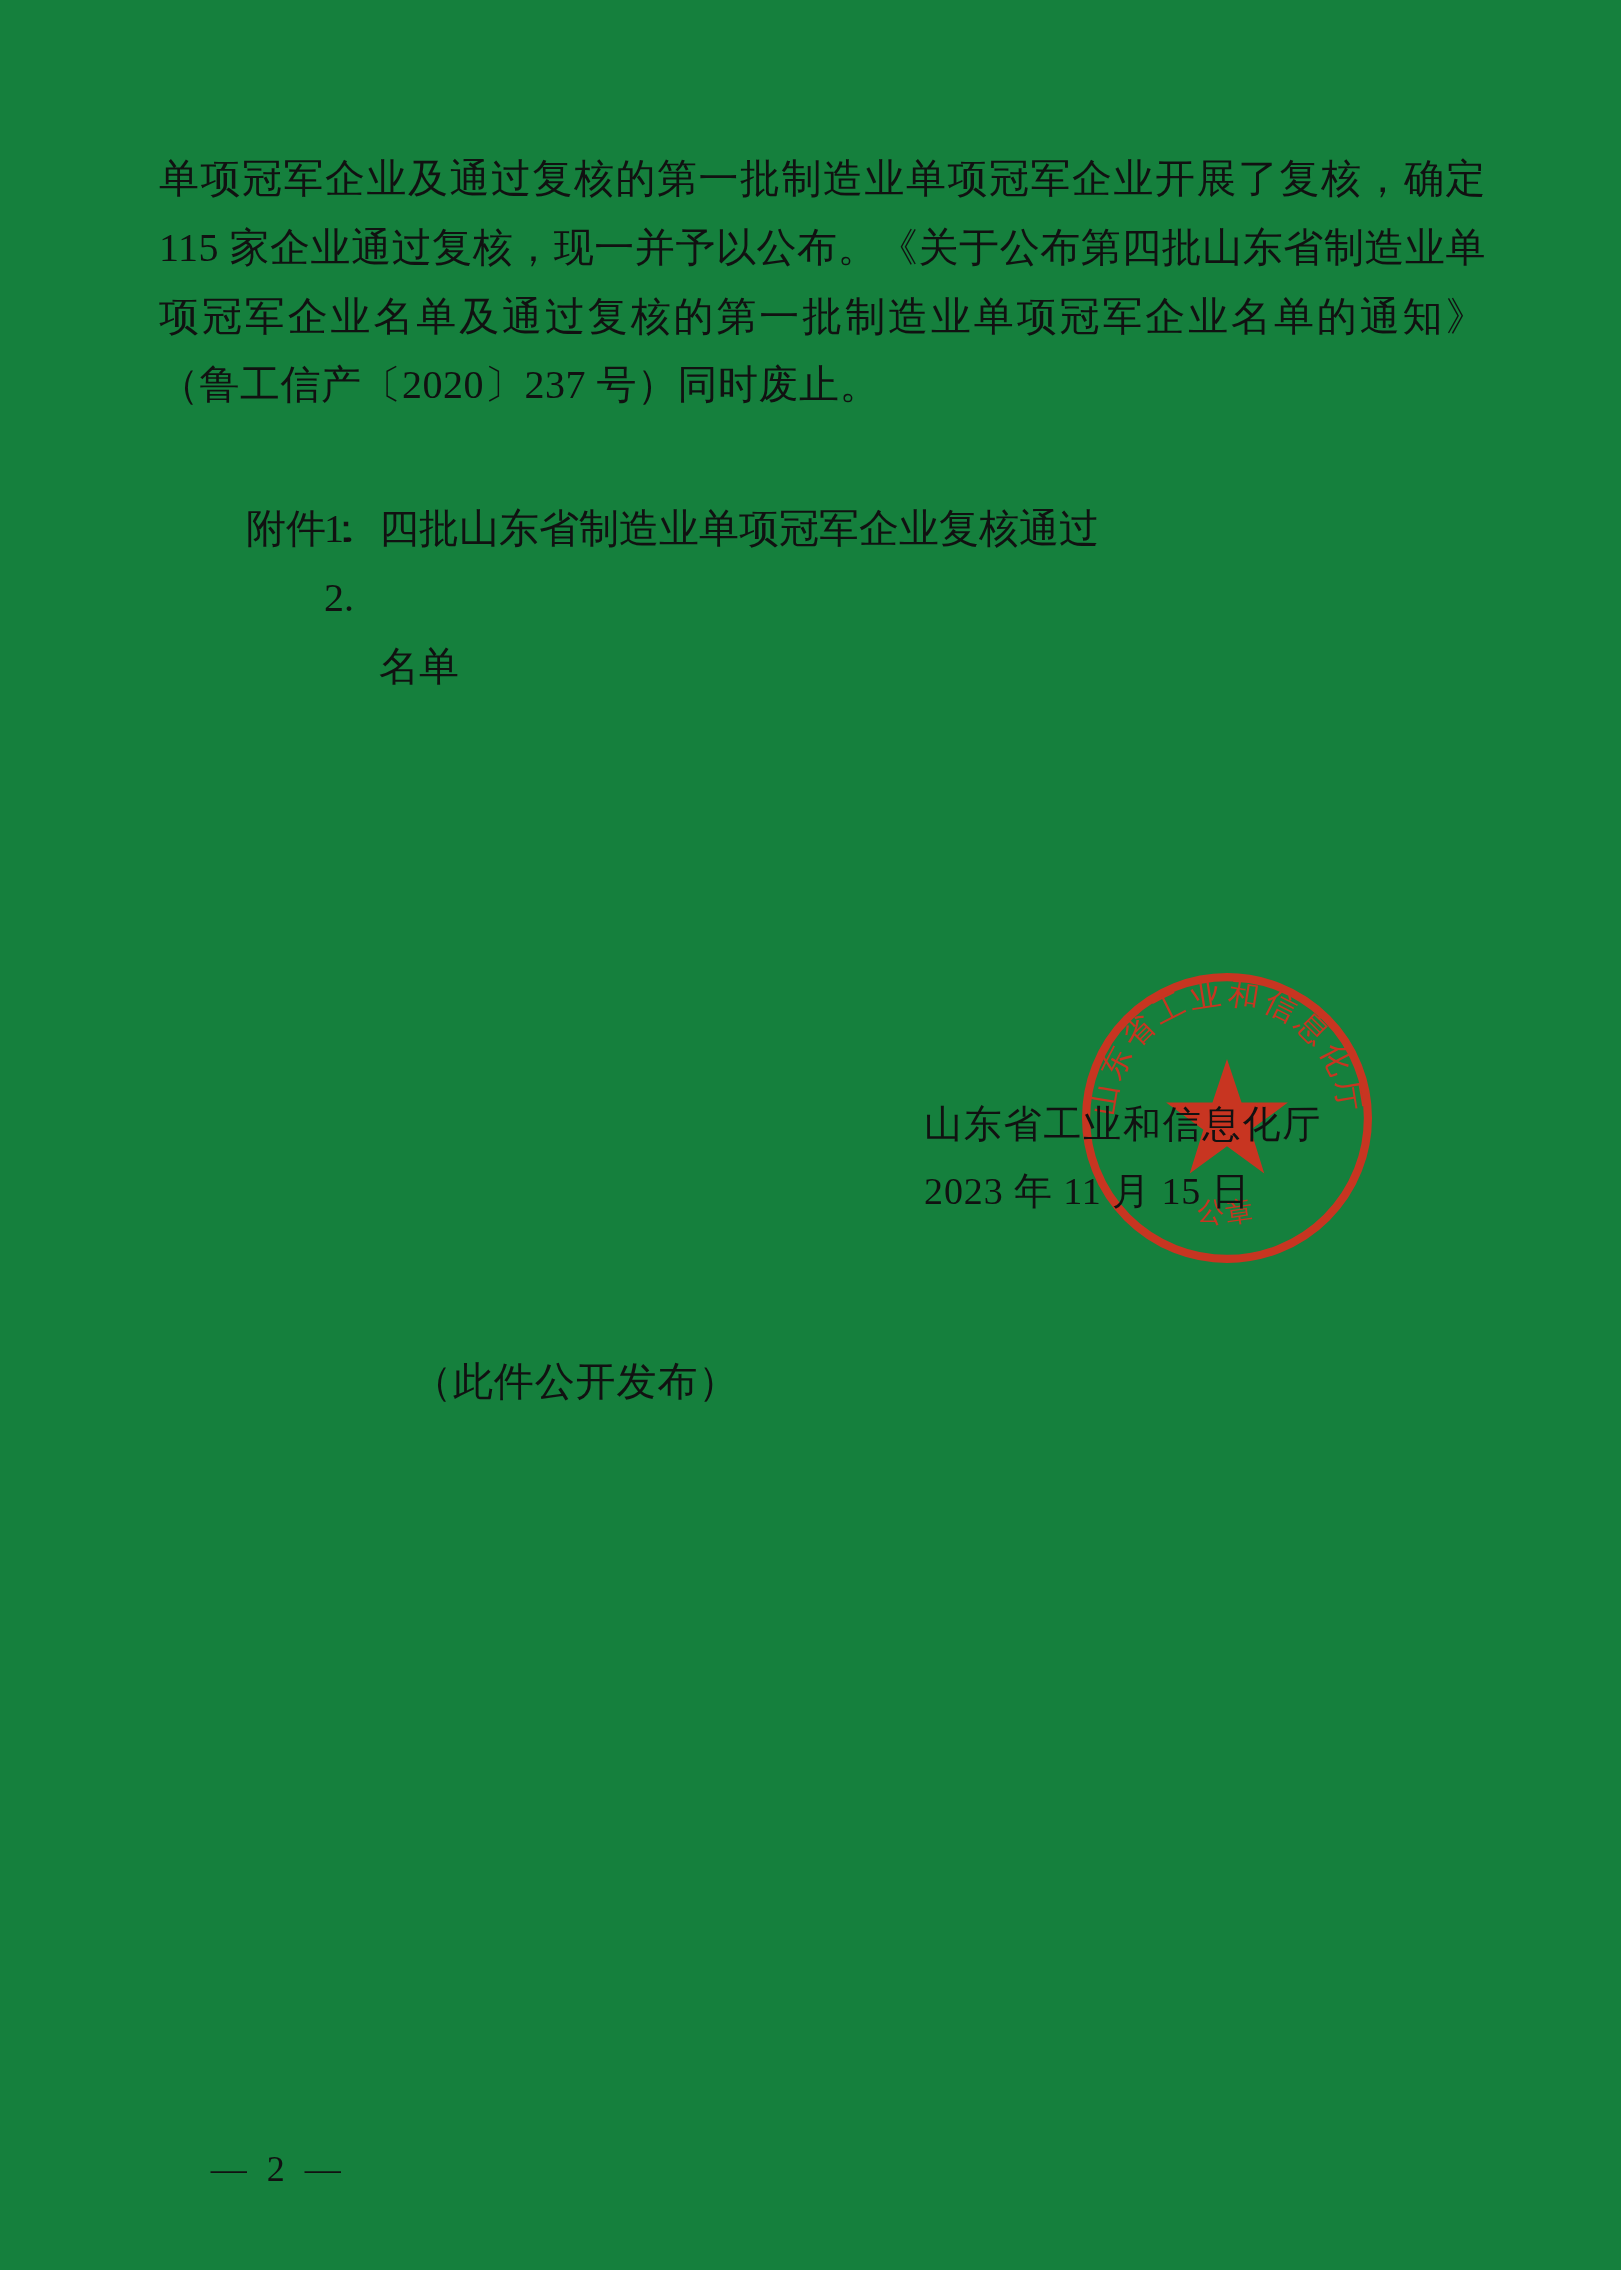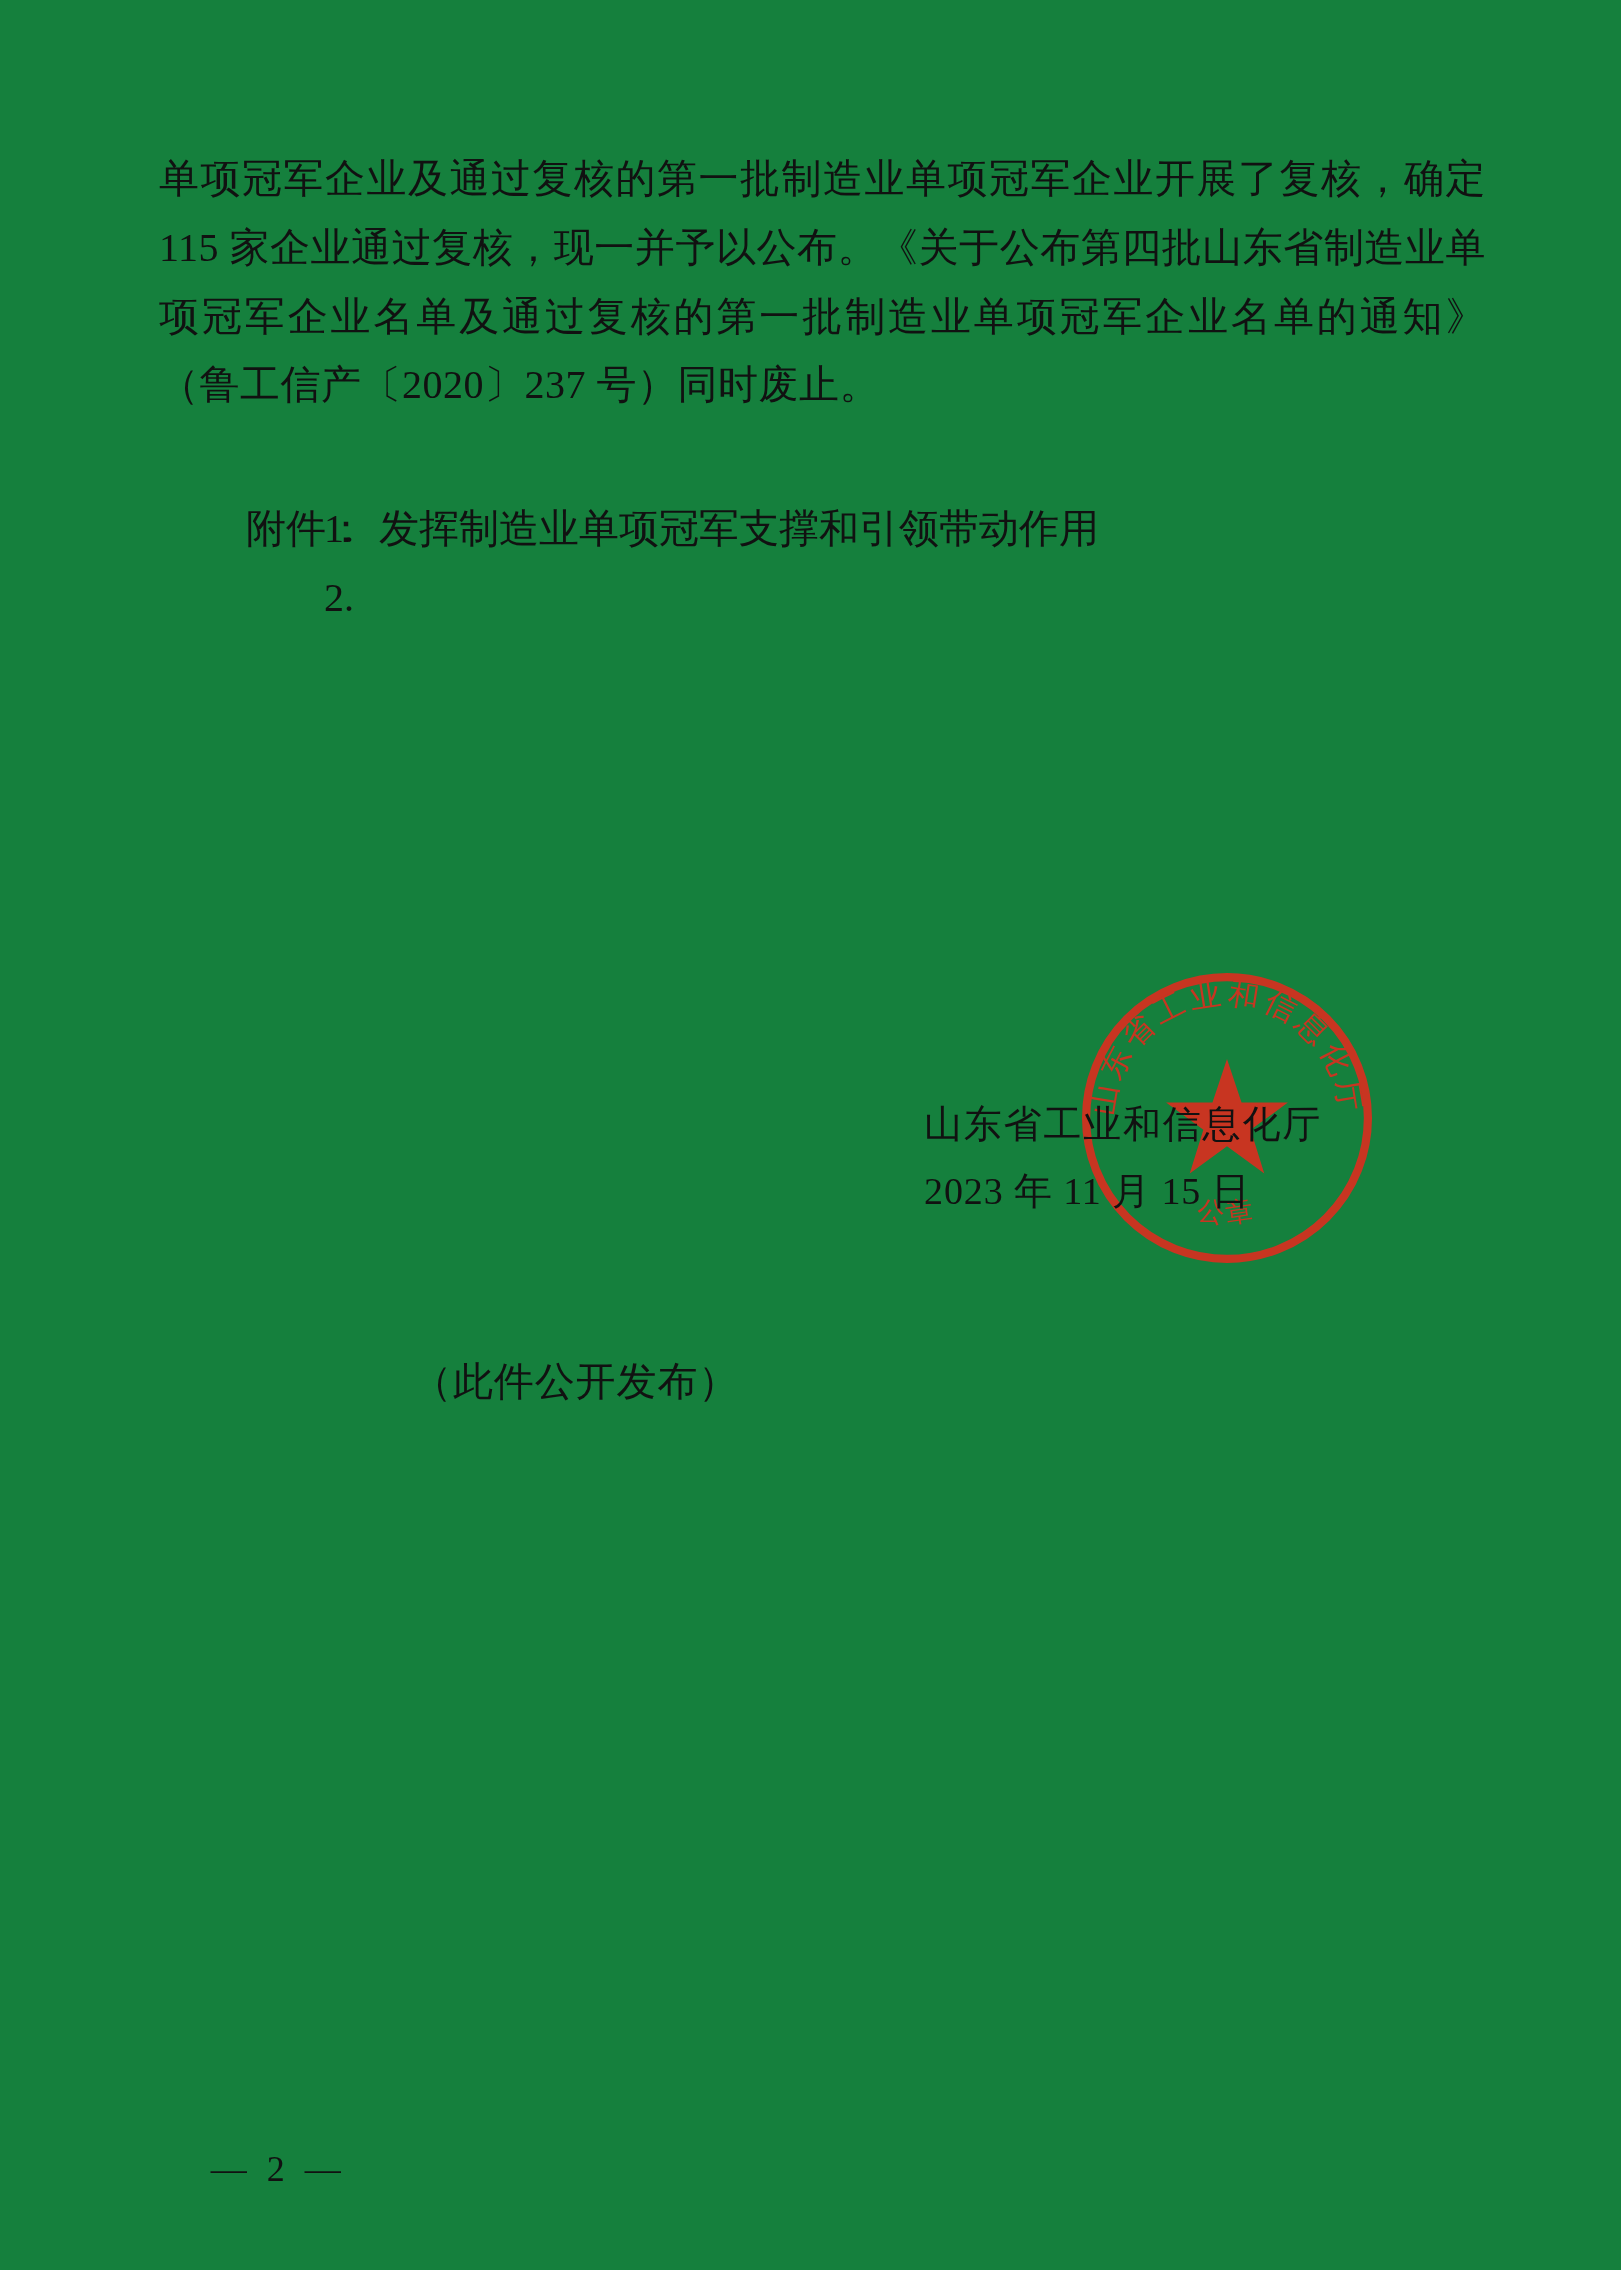--- a/index.html
+++ b/index.html
@@ -122,26 +122,27 @@
 
     <p class="para">单项冠军企业及通过复核的第一批制造业单项冠军企业开展了复核，确定 115 家企业通过复核，现一并予以公布。《关于公布第四批山东省制造业单项冠军企业名单及通过复核的第一批制造业单项冠军企业名单的通知》（鲁工信产〔2020〕237 号）同时废止。</p>
 
 
     <div class="spacer-lg"></div>
 
     <div class="attachments">
       <div class="attach-row">
         <span class="attach-label">附件：</span>
         <span class="attach-num">1.</span>
-        <span class="attach-text">发挥制造业单项冠军支撑和引领带动作用</span>
+        <span class="attach-text">四批山东省制造业单项冠军企业复核通过</span>
       </div>
       <div class="attach-row">
         <span class="attach-label"></span>
         <span class="attach-num">2.</span>
       </div>
+      <div class="attach-cont">名单</div>
     </div>
 
     <div class="seal">
       <svg viewBox="0 0 330 330" width="300" height="300" aria-hidden="true">
         <g fill="none" stroke="#d6301f" stroke-width="9">
           <circle cx="165" cy="165" r="155"></circle>
         </g>
         <g fill="#d6301f">
           <polygon points="165,100 181,148 232,148 191,178 206,226 165,196 124,226 139,178 98,148 149,148"></polygon>
         </g>

